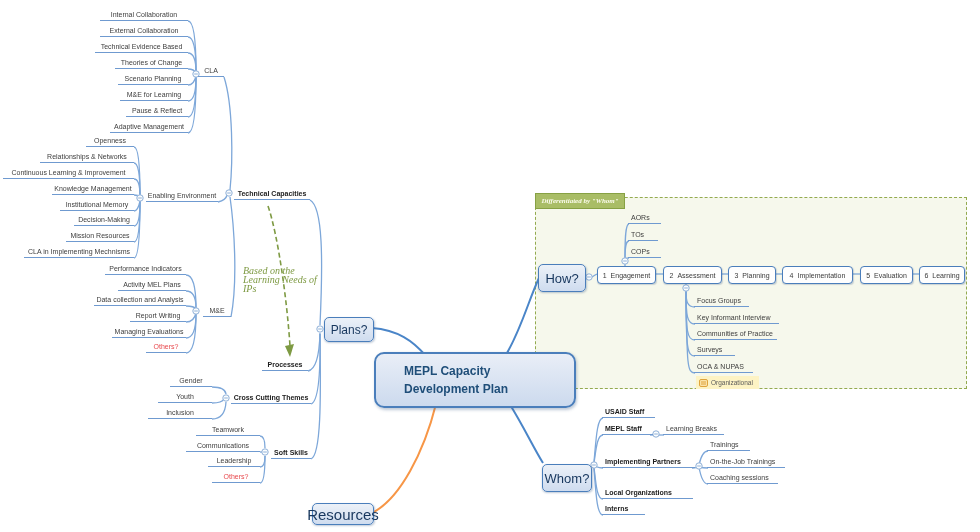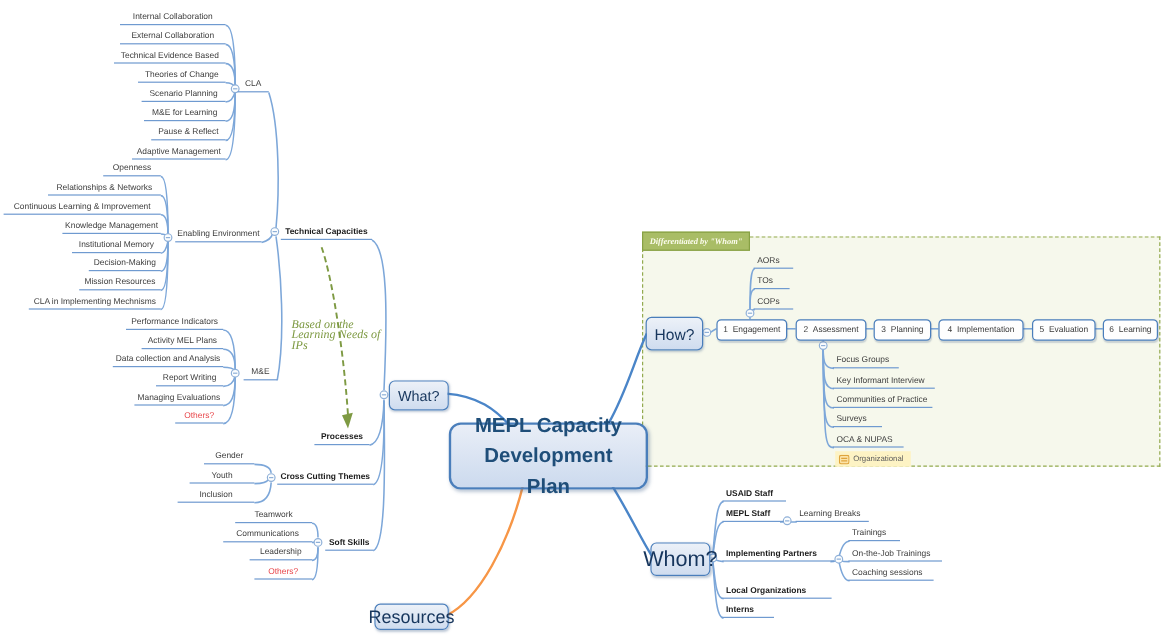--- a/index.html
+++ b/index.html
@@ -15,24 +15,24 @@
   .lf.red{color:#e8494d;}
 
   
   .qb{position:absolute;display:flex;align-items:center;justify-content:center;
       background:linear-gradient(180deg,#ecf1f8 0%,#cfdcef 100%);
       border:1.5px solid #4a7ebb;border-radius:5px;color:#17365d;font-weight:normal;
       box-shadow:0.5px 1px 2px rgba(70,100,140,.35);white-space:nowrap;}
 
   
   .root{position:absolute;left:374px;top:352px;width:142px;height:52px;display:flex;
-        align-items:center;justify-content:center;text-align:center;
+        align-items:center;justify-content:center;
         background:linear-gradient(180deg,#e9eef7 0%,#ccdaee 100%);
         border:2.5px solid #4a7ebb;border-radius:10px;color:#1f4e79;
-        font-size:17px;font-weight:600;line-height:1.5;padding:0 10px;
+        font-size:12px;font-weight:600;line-height:1.5;padding:0 28px;
         box-shadow:1px 1.5px 3px rgba(70,100,140,.35);}
 
   
   .st{position:absolute;top:266px;height:16px;display:flex;align-items:center;justify-content:center;
       background:#fefefe;border:1.2px solid #4a7ebb;border-radius:4px;font-size:7px;color:#3a3a3a;
       box-shadow:0.5px 1px 1px rgba(70,100,140,.25);white-space:nowrap;}
   .st .n{margin-right:4px;}
 
   
   .frame{position:absolute;left:535px;top:197px;width:432px;height:192px;
@@ -217,24 +217,24 @@
   <div class="lf" style="left:158px;top:392px;width:54px">Youth</div>
   <div class="lf" style="left:148px;top:408px;width:64px">Inclusion</div>
 
   <div class="lf" style="left:196px;top:425px;width:64px">Teamwork</div>
   <div class="lf" style="left:186px;top:441px;width:74px">Communications</div>
   <div class="lf" style="left:208px;top:456px;width:52px">Leadership</div>
   <div class="lf red" style="left:212px;top:472px;width:48px">Others?</div>
 
   <div class="note">Based on the Learning Needs of IPs</div>
 
-  <div class="qb" style="left:324px;top:317px;width:48px;height:23px;font-size:12px">What?</div>
+  <div class="qb" style="left:324px;top:317px;width:48px;height:23px;font-size:12px">Plans?</div>
   <div class="root">MEPL Capacity Development Plan</div>
   <div class="qb" style="left:538px;top:264px;width:46px;height:26px;font-size:13px">How?</div>
-  <div class="qb" style="left:542px;top:452px;width:48px;height:26px;font-size:18px">Whom?</div>
+  <div class="qb" style="left:542px;top:464px;width:48px;height:26px;font-size:13px">Whom?</div>
   <div class="qb" style="left:312px;top:503px;width:60px;height:20px;font-size:15px">Resources</div>
 
   <div class="st" style="left:597px;width:57px">
     <span class="n">1</span>
       <span>Engagement</span>
   </div>
   <div class="st" style="left:663px;width:57px">
     <span class="n">2</span>
       <span>Assessment</span>
   </div>

